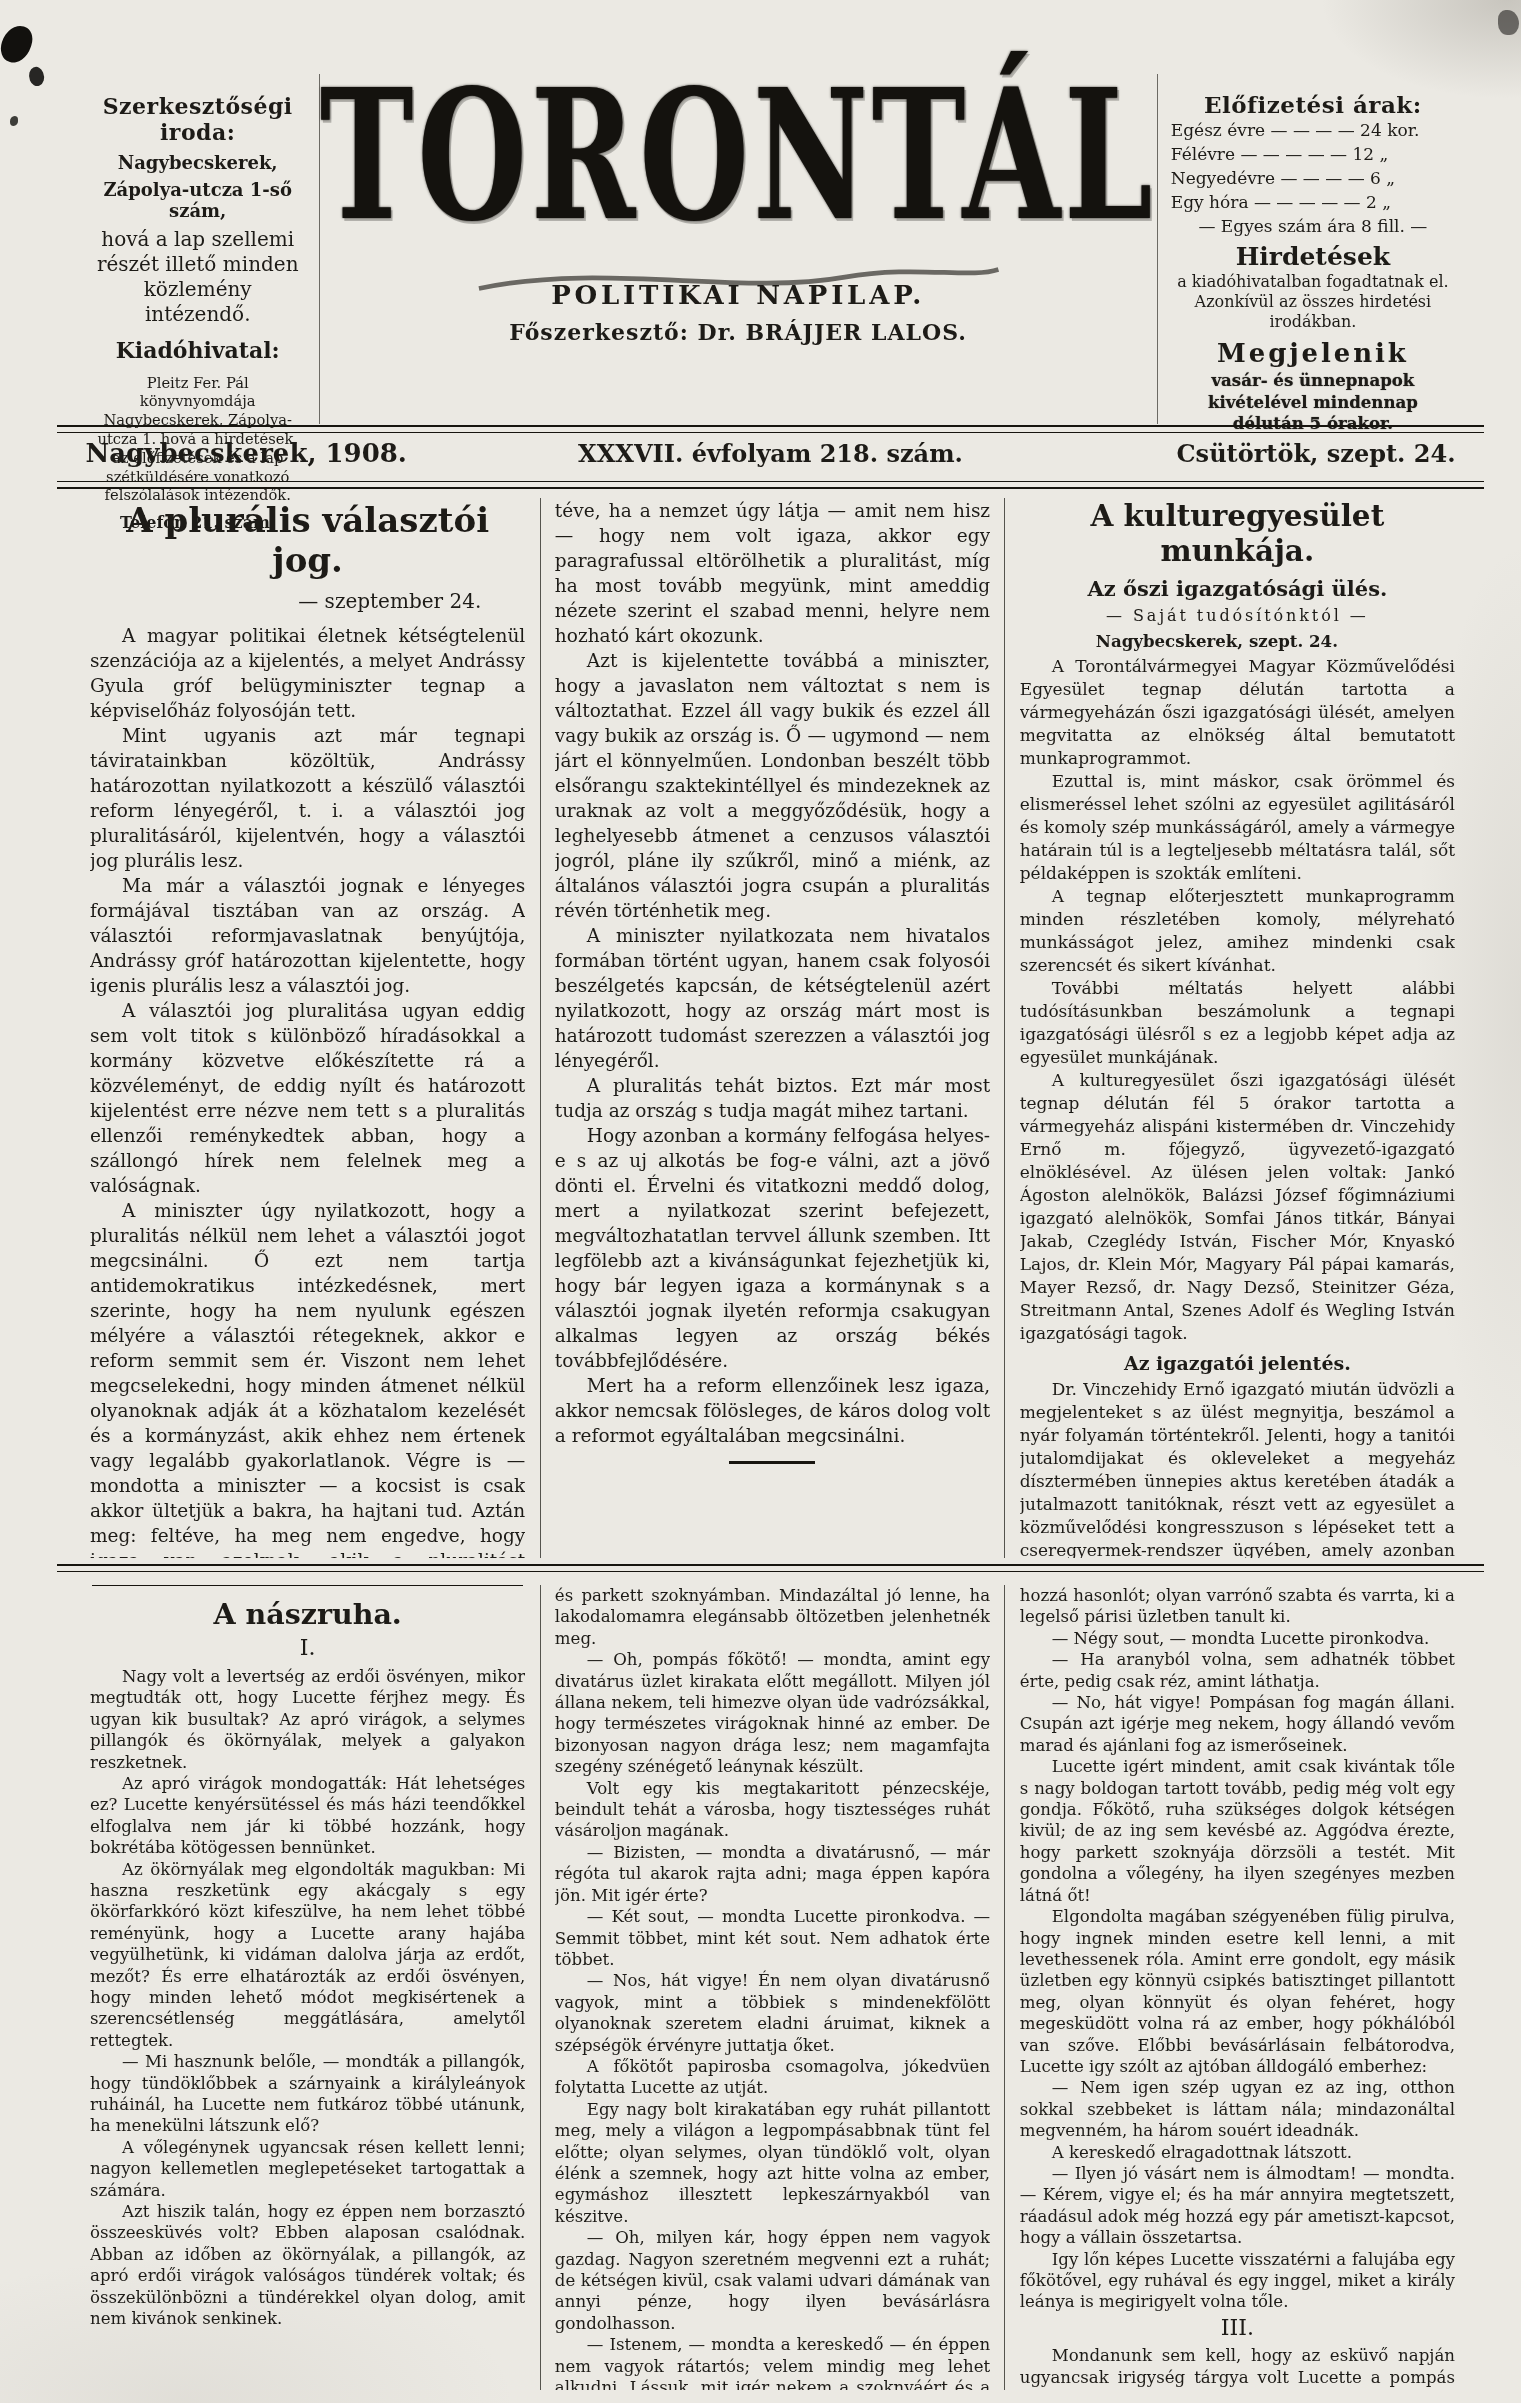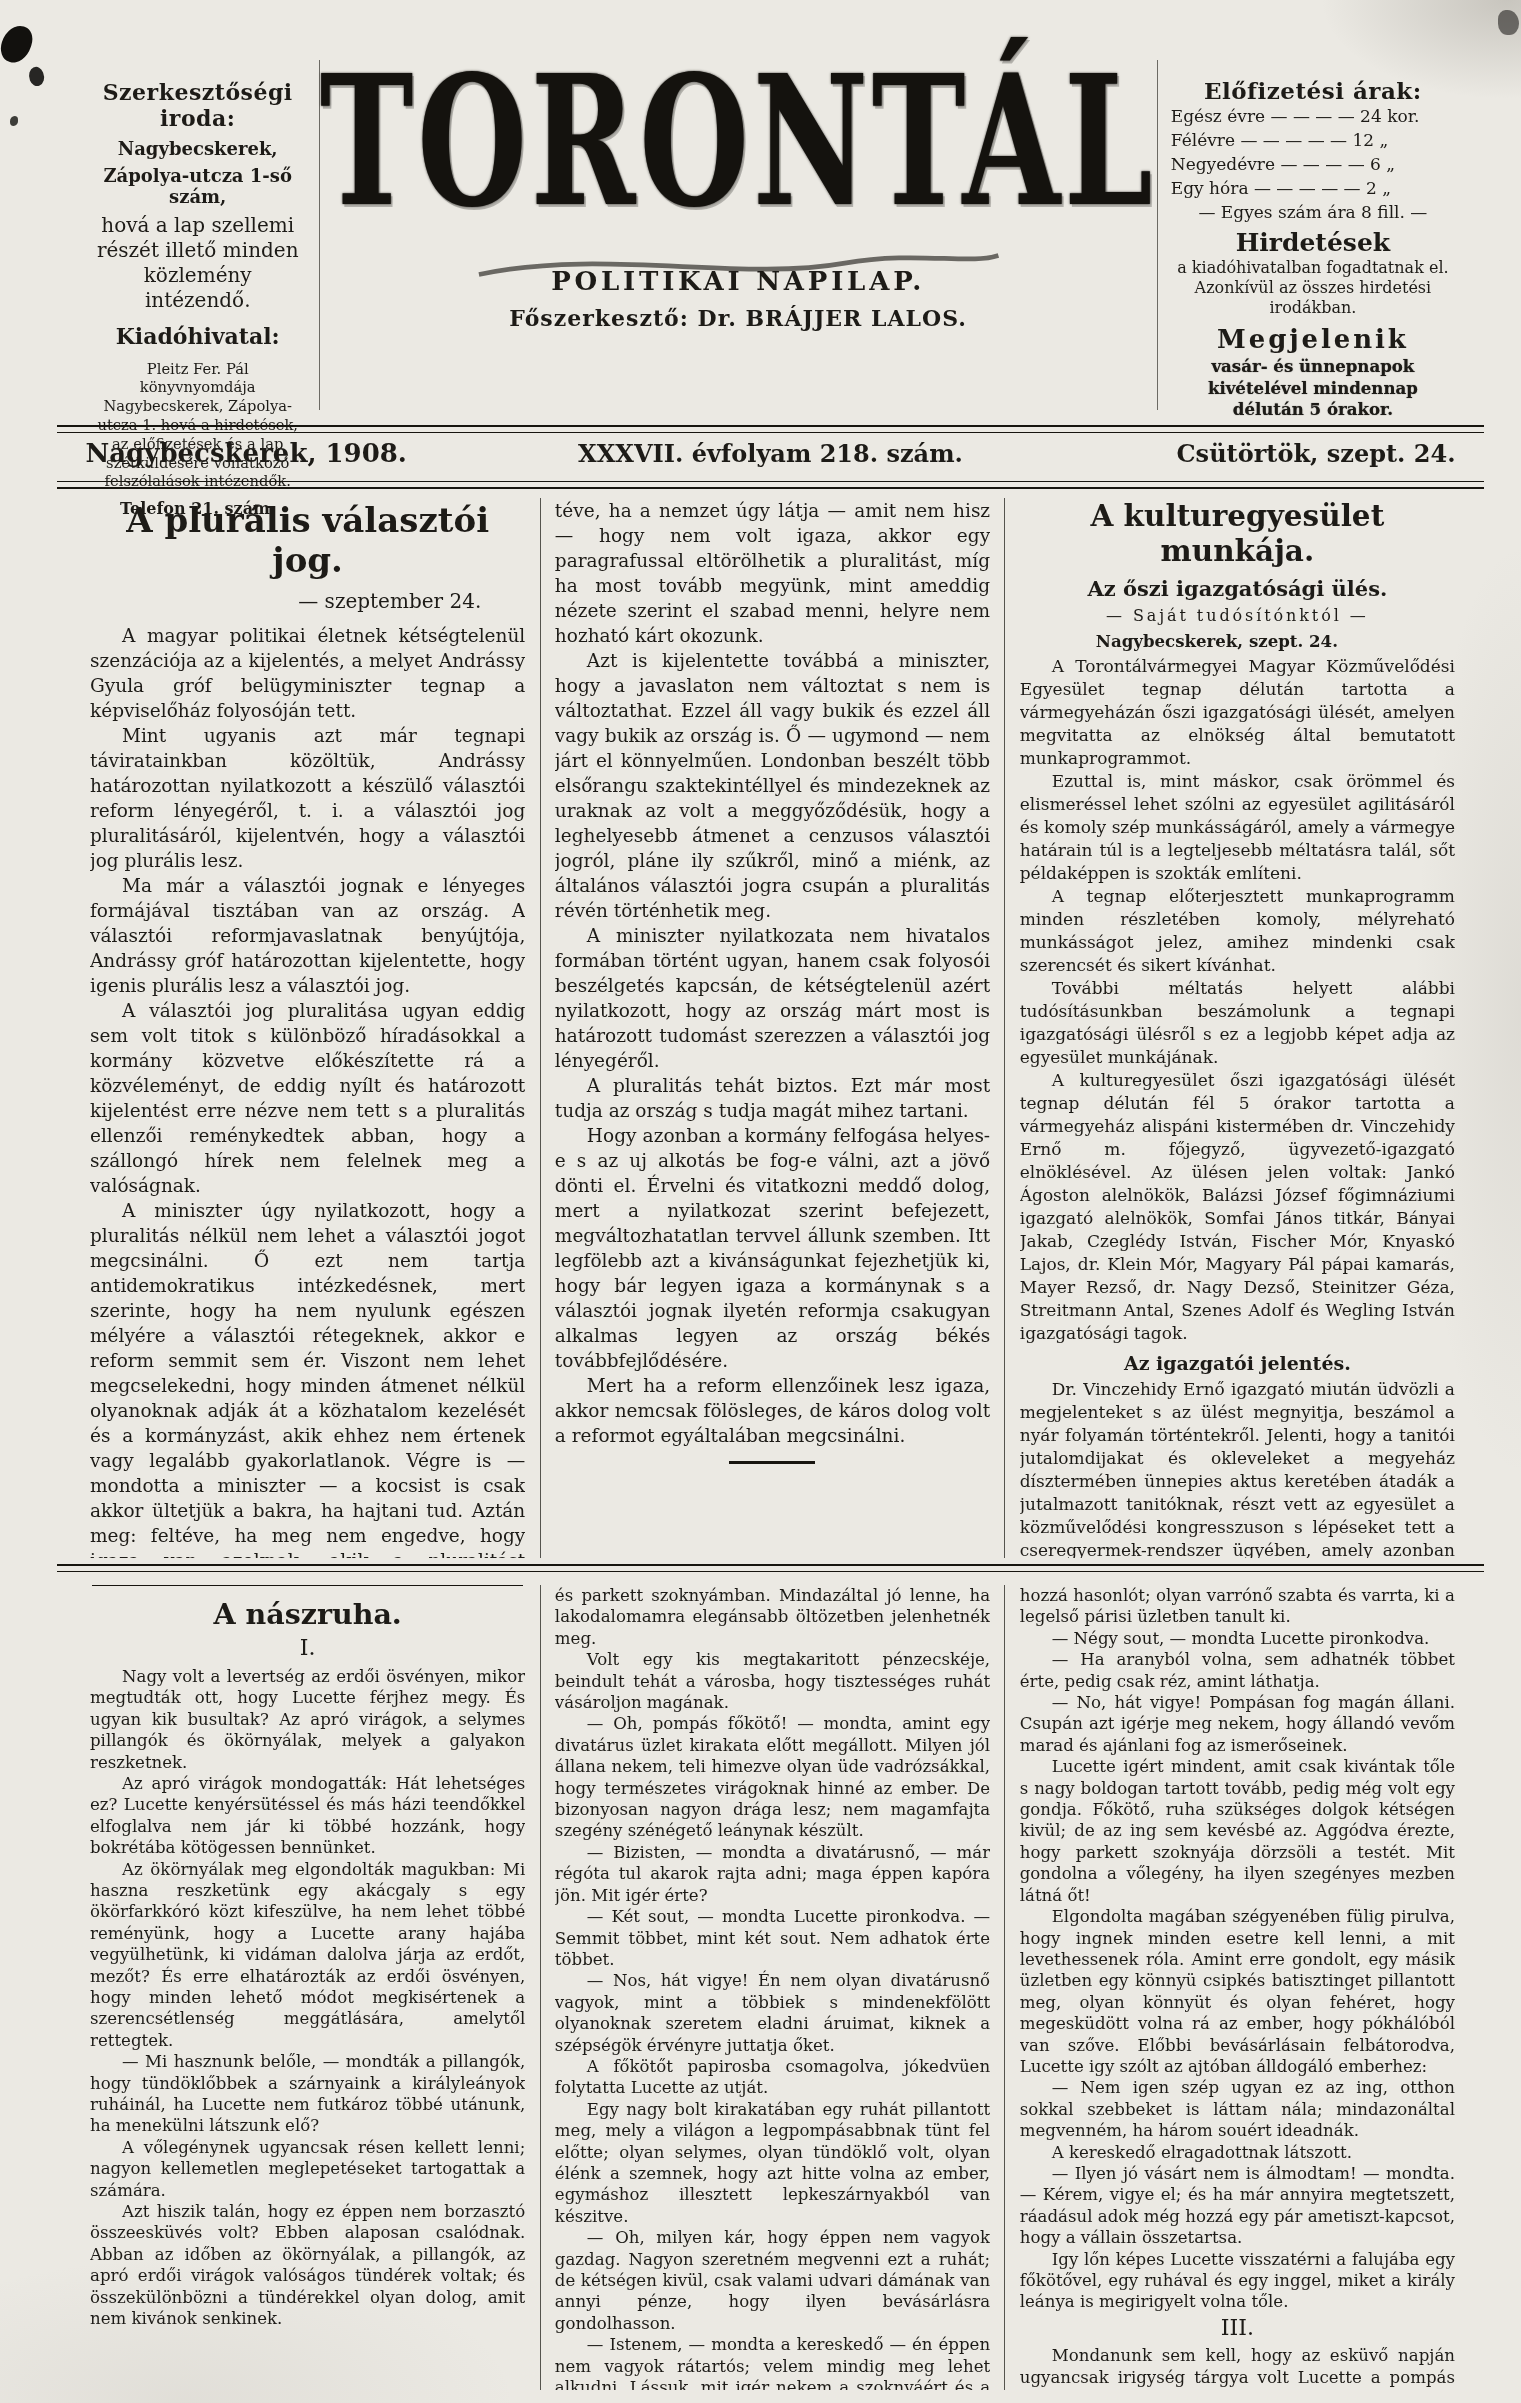--- a/index.html
+++ b/index.html
@@ -12,21 +12,21 @@
       radial-gradient(ellipse 476px 209px at 12% 100%, rgba(150,145,135,.12), transparent 70%),
       #ebe9e3;
   }
   .blob{position:absolute;background:#12110e;border-radius:58% 42% 55% 45%;}
   .b1{left:1.9px;top:25px;width:28.5px;height:38px;transform:rotate(18deg);}
   .b2{left:28.5px;top:67px;width:15px;height:19px;transform:rotate(-22deg);opacity:.9;}
   .b3{left:9.5px;top:116px;width:8.6px;height:9.5px;opacity:.8;}
   .b4{right:2.9px;top:9.5px;width:21px;height:25px;opacity:.55;border-radius:40% 60% 50% 50%;}
 
   
-  header{position:absolute;top:60px;left:90px;width:1365px;height:350px;display:flex;}
+  header{position:absolute;top:74px;left:90px;width:1365px;height:350px;display:flex;}
   .h-left{width:238px;padding-top:19px;text-align:center;border-right:1px solid rgba(40,38,32,.65);padding-right:13.3px;}
   .h-center{flex:1;text-align:center;position:relative;}
   .h-right{width:314px;padding-top:17px;border-left:1px solid rgba(40,38,32,.65);padding-left:13.3px;}
   .h-small-title{font-size:22px;font-weight:bold;letter-spacing:0.5px;}
   .h-line{font-size:18px;font-weight:bold;margin-top:6.7px;}
   .h-note{font-size:20px;line-height:1.25;margin-top:5.7px;}
   .h-title2{font-size:22px;font-weight:bold;margin-top:9.5px;}
   .h-note2{font-size:14.7px;line-height:1.28;margin-top:11px;}
   .h-phone{font-size:16px;font-weight:bold;margin-top:7.6px;}
   .masthead{
@@ -190,22 +190,22 @@
           <p class="para">— Mi hasznunk belőle, — mondták a pillangók, hogy tündöklőbbek a szárnyaink a királyleányok ruháinál, ha Lucette nem futkároz többé utánunk, ha menekülni látszunk elő?</p>
           <p class="para">A vőlegénynek ugyancsak résen kellett lenni; nagyon kellemetlen meglepetéseket tartogattak a számára.</p>
           <p class="para">Azt hiszik talán, hogy ez éppen nem borzasztó összeesküvés volt? Ebben alaposan csalódnak. Abban az időben az ökörnyálak, a pillangók, az apró erdői virágok valóságos tündérek voltak; és összekülönbözni a tündérekkel olyan dolog, amit nem kivánok senkinek.</p>
         </div>
 
     </section>
     <div class="vrule"></div>
     <section class="col">
       <div class="cont">
           <p class="para">és parkett szoknyámban. Mindazáltal jó lenne, ha lakodalomamra elegánsabb öltözetben jelenhetnék meg.</p>
+          <p class="para">— Oh, pompás főkötő! — mondta, amint egy divatárus üzlet kirakata előtt megállott. Milyen jól állana nekem, teli himezve olyan üde vadrózsákkal, hogy természetes virágoknak hinné az ember. De bizonyosan nagyon drága lesz; nem magamfajta szegény szénégető leánynak készült.</p>
           <p class="para">Volt egy kis megtakaritott pénzecskéje, beindult tehát a városba, hogy tisztességes ruhát vásároljon magának.</p>
-          <p class="para">— Oh, pompás főkötő! — mondta, amint egy divatárus üzlet kirakata előtt megállott. Milyen jól állana nekem, teli himezve olyan üde vadrózsákkal, hogy természetes virágoknak hinné az ember. De bizonyosan nagyon drága lesz; nem magamfajta szegény szénégető leánynak készült.</p>
           <p class="para">— Bizisten, — mondta a divatárusnő, — már régóta tul akarok rajta adni; maga éppen kapóra jön. Mit igér érte?</p>
           <p class="para">— Két sout, — mondta Lucette pironkodva. — Semmit többet, mint két sout. Nem adhatok érte többet.</p>
           <p class="para">— Nos, hát vigye! Én nem olyan divatárusnő vagyok, mint a többiek s mindenekfölött olyanoknak szeretem eladni áruimat, kiknek a szépségök érvényre juttatja őket.</p>
           <p class="para">A főkötőt papirosba csomagolva, jókedvüen folytatta Lucette az utját.</p>
           <p class="para">Egy nagy bolt kirakatában egy ruhát pillantott meg, mely a világon a legpompásabbnak tünt fel előtte; olyan selymes, olyan tündöklő volt, olyan élénk a szemnek, hogy azt hitte volna az ember, egymáshoz illesztett lepkeszárnyakból van készitve.</p>
           <p class="para">— Oh, milyen kár, hogy éppen nem vagyok gazdag. Nagyon szeretném megvenni ezt a ruhát; de kétségen kivül, csak valami udvari dámának van annyi pénze, hogy ilyen bevásárlásra gondolhasson.</p>
           <p class="para">— Istenem, — mondta a kereskedő — én éppen nem vagyok rátartós; velem mindig meg lehet alkudni. Lássuk, mit igér nekem a szoknyáért és a derékért? Igaz, hogy a világ nem látott</p>
         </div>
     </section>
     <div class="vrule"></div>

